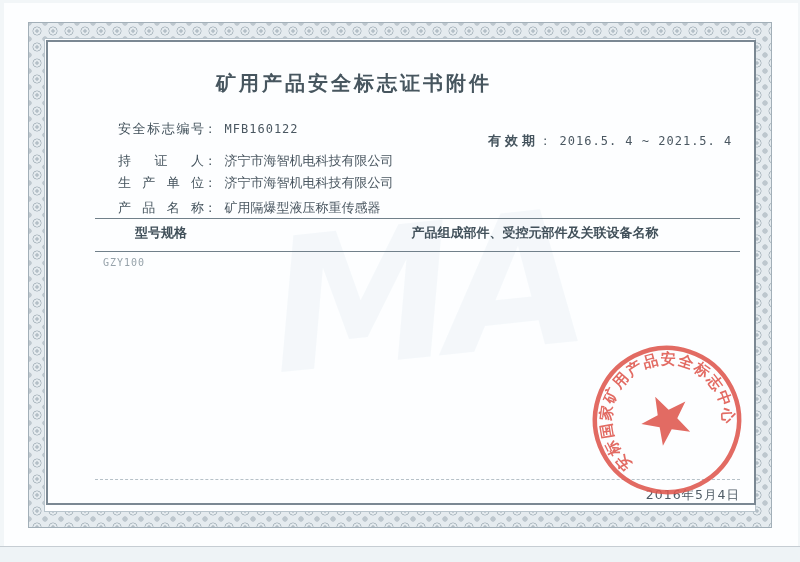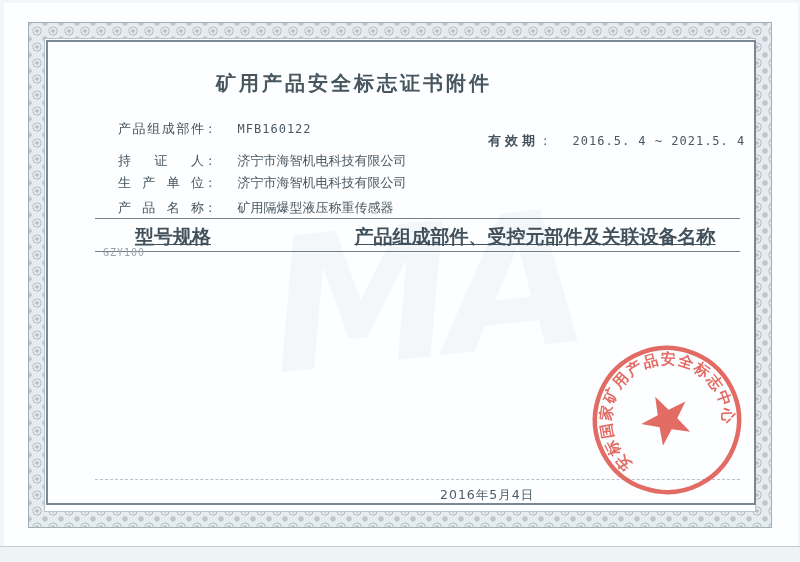--- a/index.html
+++ b/index.html
@@ -96,21 +96,21 @@
   }
   .field-label {
     display: inline-block;
     width: 86px;
     text-align: justify;
     text-align-last: justify;
     color: #43525c;
     vertical-align: top;
   }
   .field-colon { margin: 0 2px 0 4px; color: #43525c; }
-  .field-value { margin-left: 19px; color: #4a5761; }
+  .field-value { margin-left: 6px; color: #4a5761; }
   .mono { font-family: "DejaVu Sans Mono", "Liberation Mono", monospace; font-size: 12px; letter-spacing: 1px; }
 
   .validity {
     position: absolute;
     left: 488px; top: 132px;
     height: 18px; line-height: 18px;
     font-size: 13px; color: #43525c;
     white-space: nowrap;
   }
   .validity .v-label { letter-spacing: 4px; font-weight: bold; color: #45545e; }
@@ -118,39 +118,40 @@
   .table-line {
     position: absolute;
     left: 95px; width: 645px; height: 0;
     border-top: 1.5px solid #71808a;
   }
   .thead, .trow {
     position: absolute;
     left: 95px; width: 645px;
     display: flex;
   }
-  .thead { top: 224px; font-size: 19px; font-weight: bold; color: #41505a; text-decoration: underline; }
-  .trow  { top: 244px; font-size: 13px; color: #46535d; }
+  .thead { top: 224px; font-size: 13px; font-weight: bold; color: #41505a; }
+  .trow  { top: 254px; font-size: 13px; color: #46535d; }
   .cell-model  { width: 235px; }
   .thead .cell-model { padding-left: 40px; }
   .trow  .cell-model {
     padding-left: 8px;
     font-family: "DejaVu Sans Mono", "Liberation Mono", monospace;
     font-size: 10px; color: #96a2aa; padding-top: 3px; letter-spacing: 1px;
   }
   .cell-components { flex: 1; text-align: center; }
 
   .dashed-line {
     position: absolute;
     left: 95px; top: 479px; width: 645px; height: 0;
     border-top: 1px dashed #b6c1c8;
   }
   .issue-date {
     position: absolute;
     left: 440px; top: 487px; width: 300px;
+    text-align: right;
     font-size: 12.5px; color: #4e5b65;
     letter-spacing: 1px;
   }
 
   .stamp {
     position: absolute;
     left: 577px; top: 330px; width: 180px; height: 180px;
     opacity: 0.88;
   }
 </style>
@@ -165,21 +166,21 @@
   <div class="band">
     <div class="band-hole"></div>
   </div>
   <div class="inner-frame"></div>
 
   <div class="watermark">MA</div>
 
   <div class="title">矿用产品安全标志证书附件</div>
 
   <div class="field-row" style="top:120px">
-    <span class="field-label">产品组成部件</span><span class="field-colon">:</span>
+    <span class="field-label">安全标志编号</span><span class="field-colon">:</span>
     <span class="field-value mono">MFB160122</span>
   </div>
   <div class="validity">
     <span class="v-label">有效期</span><span class="field-colon">:</span>
     <span class="field-value mono">2016.5. 4 ~ 2021.5. 4</span>
   </div>
   <div class="field-row" style="top:152px">
     <span class="field-label">持证人</span><span class="field-colon">:</span>
     <span class="field-value">济宁市海智机电科技有限公司</span>
   </div>

